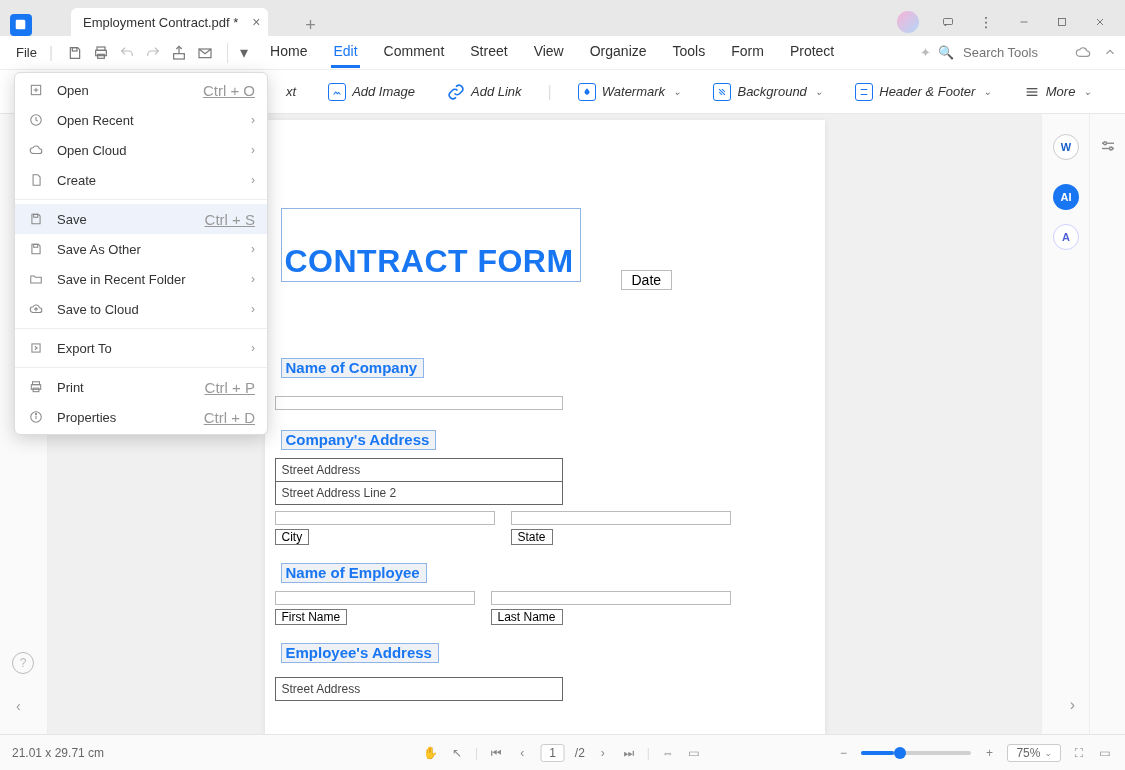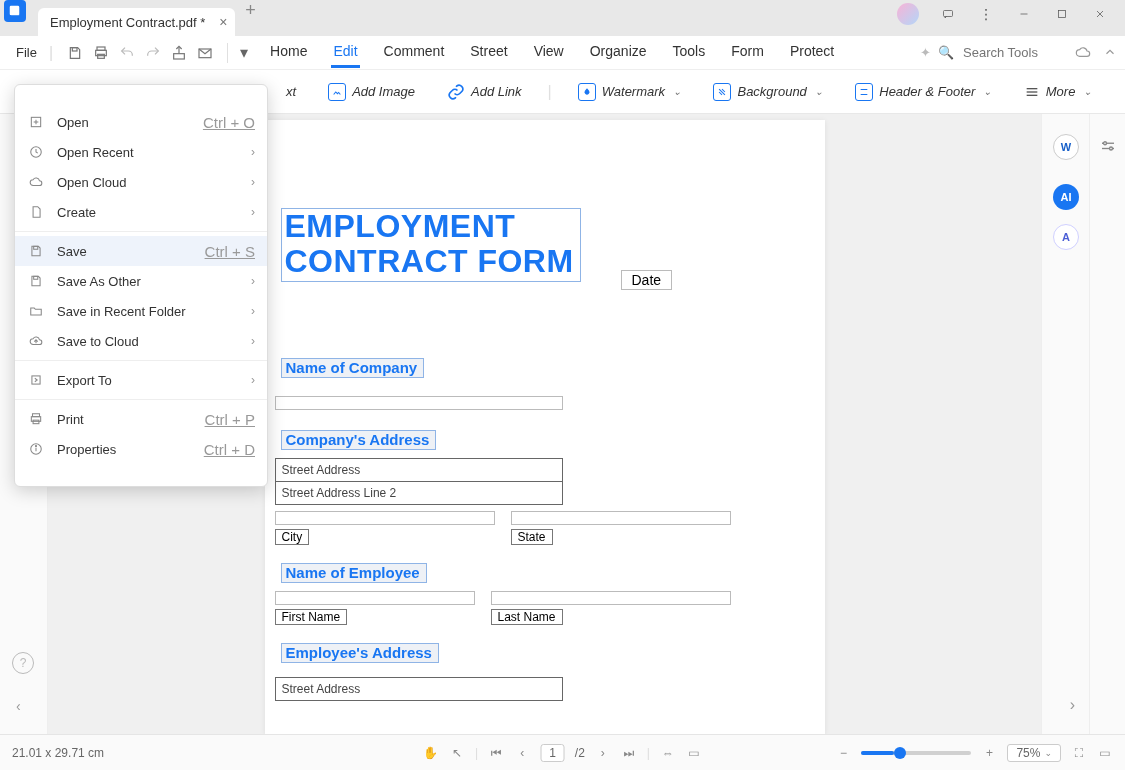--- a/index.html
+++ b/index.html
@@ -1,19 +1,19 @@
 <!DOCTYPE html>
 <html><head>
 <meta charset="utf-8">
 <style>
 * { margin:0; padding:0; box-sizing:border-box; font-family:-apple-system,BlinkMacSystemFont,"Segoe UI",Arial,sans-serif; }
 body { width:1125px; height:770px; background:#f0f0f0; position:relative; overflow:hidden; }
 
 
-.titlebar { height:36px; background:#e8e8e8; display:flex; align-items:flex-start; padding-left:4px; }
+.titlebar { height:36px; background:#e8e8e8; display:flex; align-items:flex-end; padding-left:10px;gap:27px; }
 .app-icon { width:22px; height:22px; background:#1976f2; border-radius:4px; display:flex; align-items:center; justify-content:center; color:#fff; font-size:14px; margin-right:12px; }
 .tab { background:#fff; height:28px; padding:0 30px 0 12px; border-radius:6px 6px 0 0; display:flex; align-items:center; font-size:13px; color:#333; position:relative; margin-top:8px;}
 .tab-close { position:absolute; right:8px; font-size:14px; color:#777; cursor:pointer; }
 .new-tab { margin-left:10px; color:#888; font-size:18px; cursor:pointer; }
 .win-controls { margin-left:auto; display:flex; align-items:center; gap:4px; padding-right:8px; }
 .avatar { width:22px; height:22px; border-radius:50%; background:linear-gradient(135deg,#f8b3d6,#b3d6f8); margin-right:8px; }
 .win-btn { width:34px; height:28px; display:flex; align-items:center; justify-content:center; color:#555; font-size:14px; cursor:pointer; }
 .win-btn svg { width:12px; height:12px; stroke:#555; fill:none; stroke-width:1.5; }
 
 
@@ -60,21 +60,21 @@
 .wideline { width:288px; margin-left:0; margin-top:14px; }
 .addr-block { border:1px solid #666; margin:4px 0 0 0; width:288px; }
 .addr-row { border-bottom:1px solid #666; padding:4px 6px; font-size:12px; color:#444; }
 .addr-row:last-child { border-bottom:none; }
 .two-col { display:flex; gap:16px; margin-top:6px; }
 .two-col .blank-line { width:220px; }
 .small-label { display:inline-block; border:1px solid #777; padding:0 6px; font-size:12px; margin-top:4px; background:#fff; }
 .doc-inner { padding:0 10px; }
 
 
-.dropdown { position:absolute; left:14px; top:84px; width:254px; background:#fff; border:1px solid #ddd; border-radius:6px; box-shadow:0 4px 18px rgba(0,0,0,.18); padding:22px 0; z-index:50; }
+.dropdown { position:absolute; left:14px; top:72px; width:254px; background:#fff; border:1px solid #ddd; border-radius:6px; box-shadow:0 4px 18px rgba(0,0,0,.18); padding:2px 0; z-index:50; }
 .dd-item { display:flex; align-items:center; height:30px; padding:0 12px; font-size:13px; color:#333; cursor:pointer; }
 .dd-item:hover, .dd-item.hover { background:#eef3fb; }
 .dd-item .mico { width:18px; height:18px; margin-right:12px; display:flex; align-items:center; justify-content:center; color:#777; }
 .dd-item .lbl { flex:1; }
 .dd-item .shortcut { font-size:15px; color:#999;text-decoration:underline; }
 .dd-item .chev { font-size:12px; color:#999; }
 .dd-sep { height:1px; background:#eee; margin:4px 0; }
 
 
 .status { position:absolute; left:0; right:0; bottom:0; height:36px; background:#fafafa; border-top:1px solid #e5e5e5; display:flex; align-items:center; padding:0 12px; font-size:12px; color:#666; }
@@ -270,21 +270,21 @@
 
 <div class="main">
   <div class="left-gutter">
     <div class="help">?</div>
     <div class="arrow">‹</div>
   </div>
   <div class="canvas-wrap">
     <div class="page">
       <div class="doc-inner">
         <div class="doc-title">
-          <h1><span>EMPLOYMENT</span><br><span>CONTRACT FORM</span></h1>
+          <h1><br><span>CONTRACT FORM</span></h1>
         </div>
         <div class="date-box">Date</div>
 
         <div style="height:40px;"></div>
         <div class="sec-label">Name of Company</div>
         <div class="blank-line wideline"></div>
 
         <div class="sec-label" style="margin-top:20px;">Company's Address</div>
         <div class="addr-block">
           <div class="addr-row">Street Address</div>

